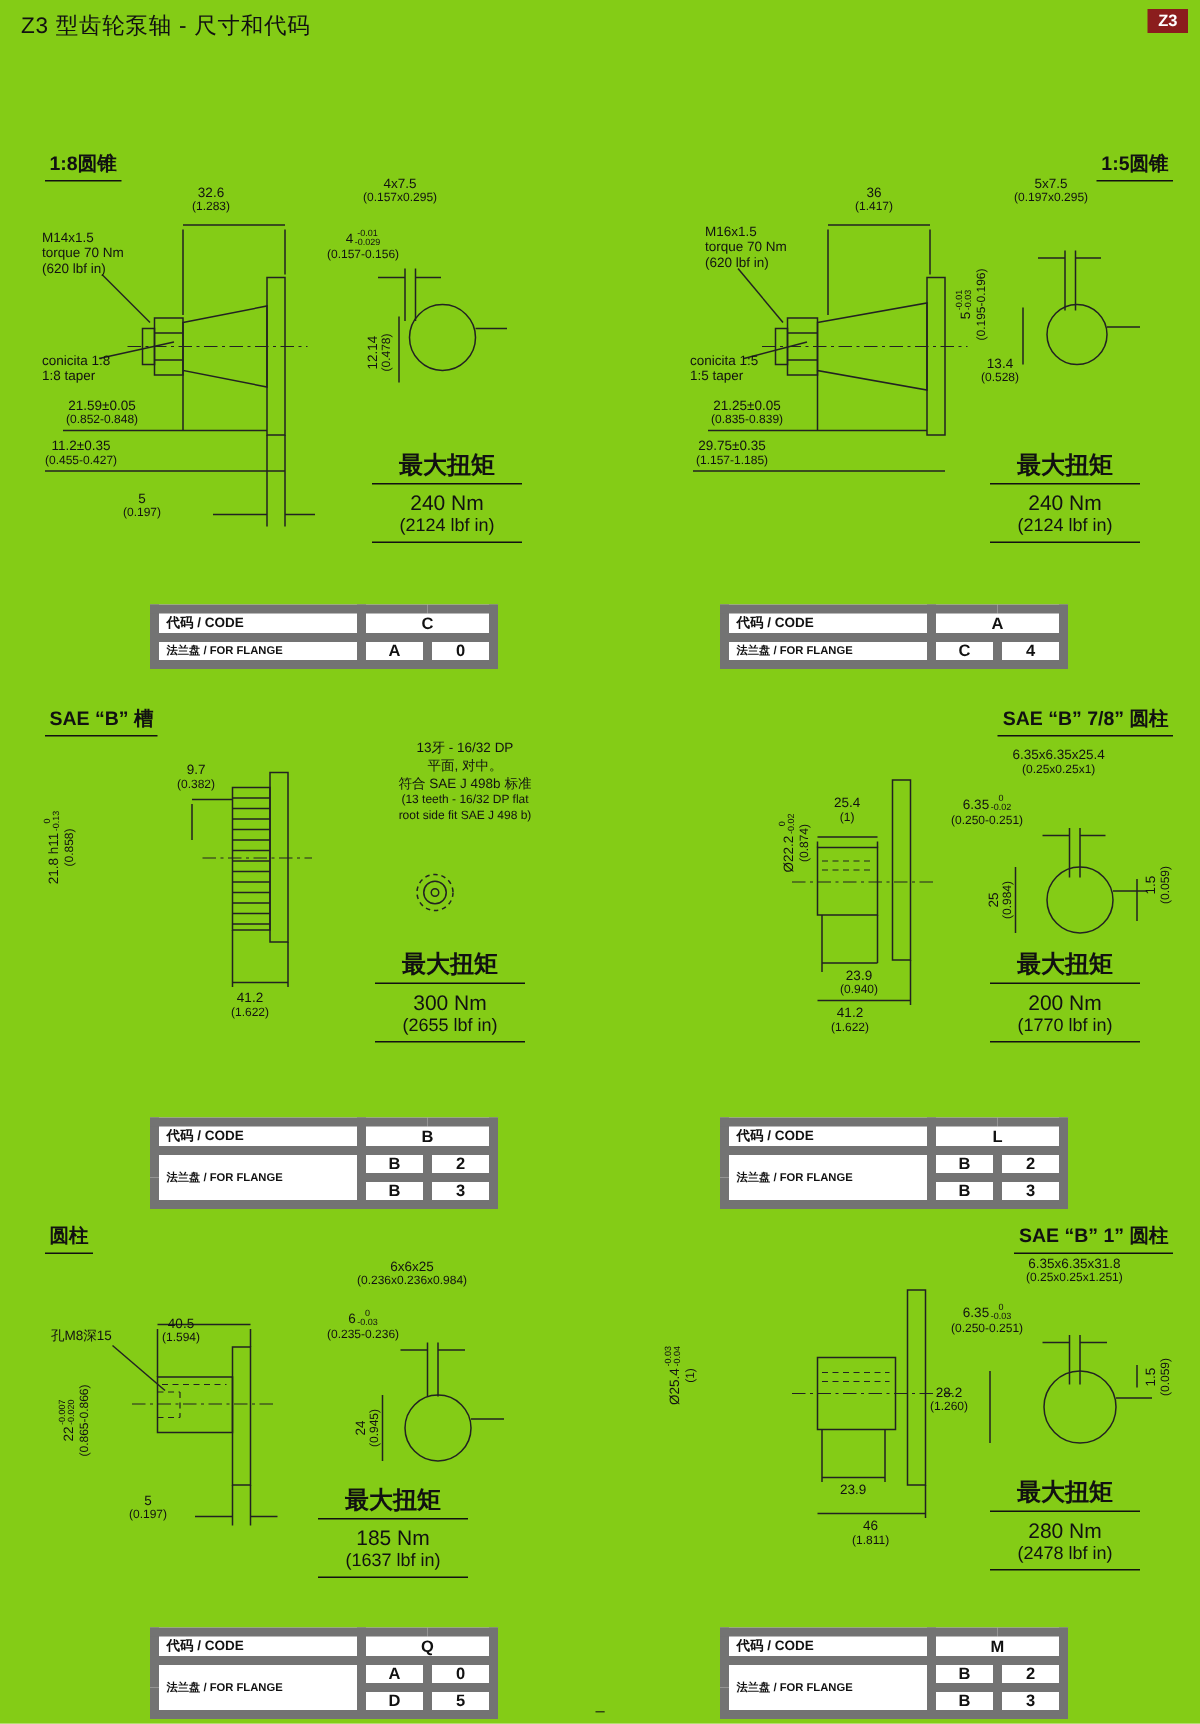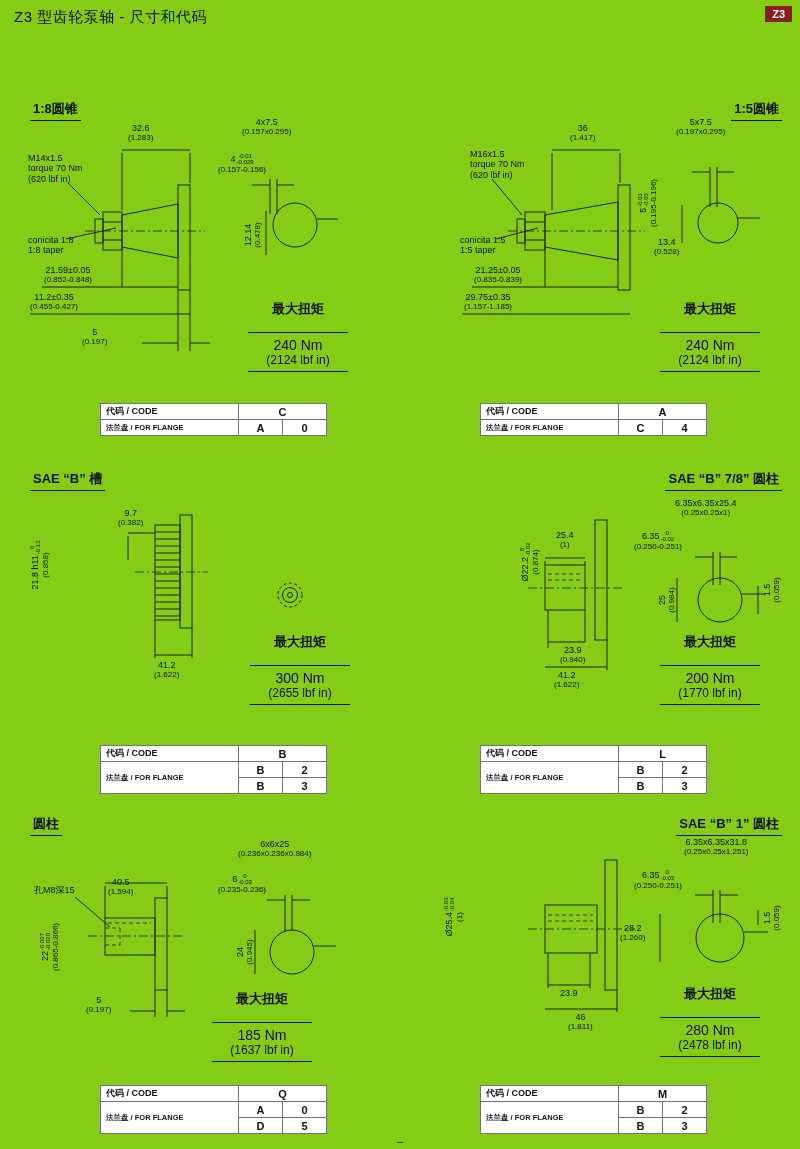--- a/index.html
+++ b/index.html
@@ -31,26 +31,26 @@
   .tolstack{display:inline-flex;flex-direction:column;line-height:1}
   .tolstack i{font-style:normal;font-size:6px}
   .dim.left{text-align:left}
   .rot{transform:translate(-50%,-50%) rotate(-90deg)}
 
   .note{position:absolute;text-align:center;line-height:1.35;white-space:nowrap}
   .note .zh{display:block;font-size:9px}
   .note .en{display:block;font-size:8px}
 
   .torque{position:absolute;text-align:center;width:100px}
-  .torque-label{font-size:13px;font-weight:bold;border-bottom:1px solid #111;padding-bottom:14px;margin-bottom:3px}
+  .torque-label{font-size:16px;font-weight:bold;border-bottom:1px solid #111;padding-bottom:1px;margin-bottom:3px}
   .torque-nm{font-size:14px;padding-top:1px}
   .torque-lbf{font-size:12px;border-bottom:1px solid #111;padding-bottom:4px}
 
   table.code-table{position:absolute;border-collapse:collapse;background:#fff}
-  .code-table td{border:1px solid #737373;height:16px;padding:0}
+  .code-table td{border:6px solid #737373;height:16px;padding:0}
   .code-table td.lbl{width:138px;font-weight:bold;font-size:9px;padding-left:5px;text-align:left}
   .code-table td.lbl.sm{font-size:7.5px}
   .code-table td.val{width:44px;text-align:center;font-weight:bold;font-size:11px}
 </style>
 </head>
 <body>
 
 <div class="page">
 
   <div class="hdr-zh">Z3 型齿轮泵轴 - 尺寸和代码</div>
@@ -267,20 +267,27 @@
               <i>0</i>
               <i>-0.13</i>
             </span>
           </span>
         <span class="inch">(0.858)</span>
       </div>
       <div class="dim" style="left:134px;top:170px">
         <span class="mm">41.2</span>
           <span class="inch">(1.622)</span>
       </div>
+      <div class="note" style="left:215px;top:2px;width:150px">
+        <span class="zh">13牙 - 16/32 DP</span>
+        <span class="zh">平面, 对中。</span>
+        <span class="zh">符合 SAE J 498b 标准</span>
+        <span class="en">(13 teeth - 16/32 DP flat</span>
+        <span class="en">root side fit SAE J 498 b)</span>
+      </div>
     </div>
     <div class="torque" style="left:230px;top:163px">
       <div class="torque-label">最大扭矩</div>
       <div class="torque-nm">300 Nm</div>
       <div class="torque-lbf">(2655 lbf in)</div>
     </div>
     <table class="code-table" style="left:80px;top:275px">
       <tbody>
           <tr>
         <td class="lbl">代码 / CODE</td>

